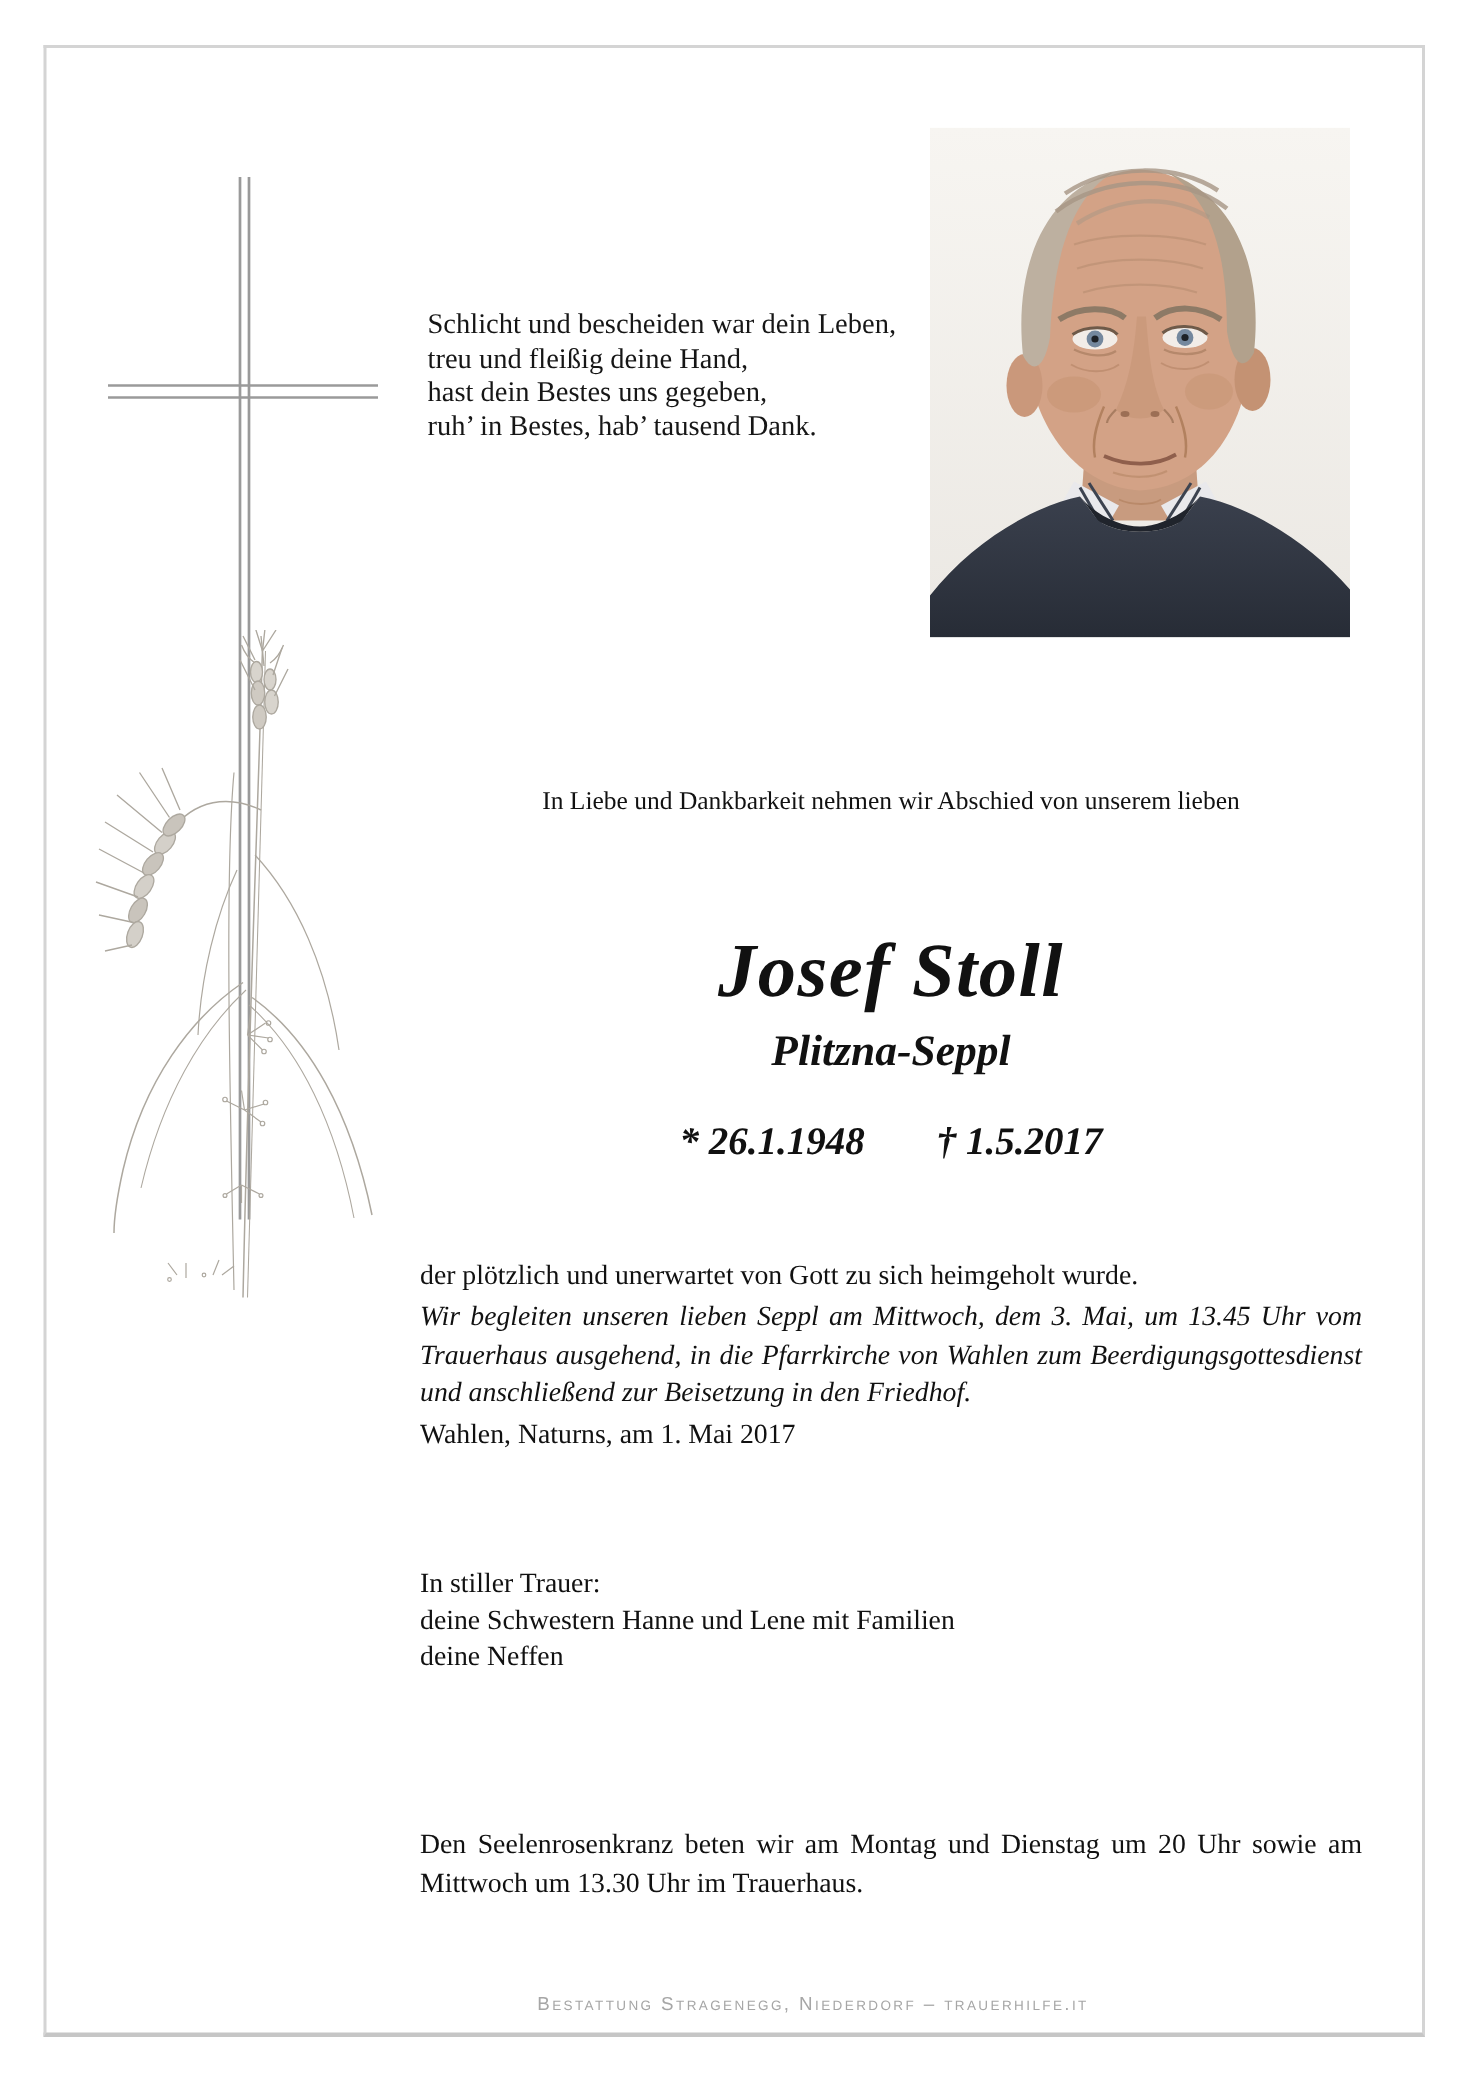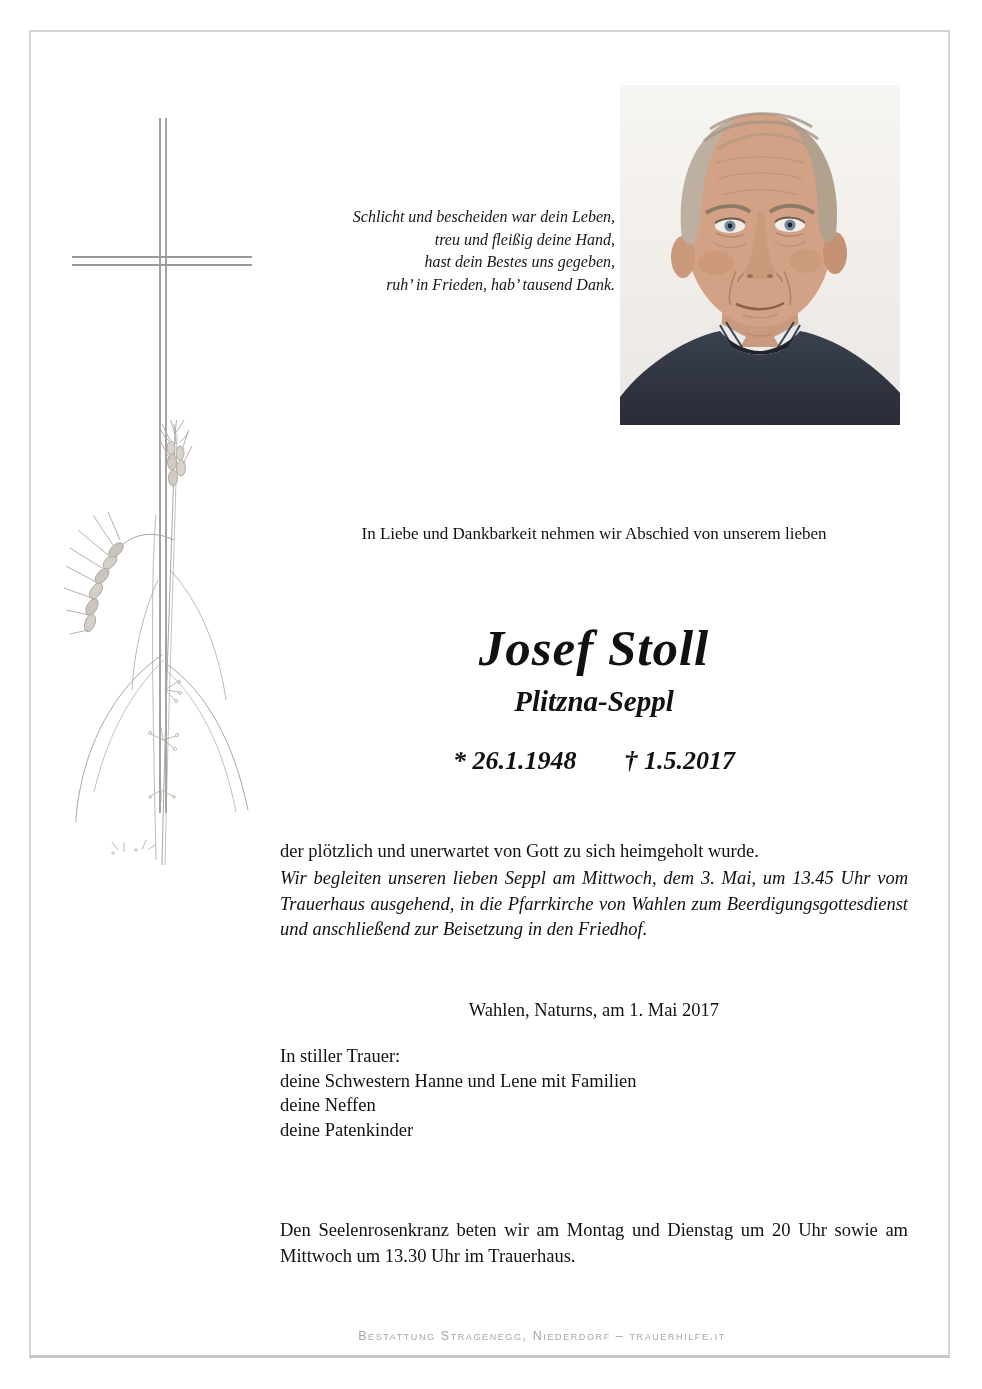--- a/index.html
+++ b/index.html
@@ -1,36 +1,36 @@
 <!DOCTYPE html>
 <html><head>
 <meta charset="utf-8">
 <style>
   html,body{margin:0;padding:0;background:#ffffff;width:982px;height:1389px;position:relative;
     font-family:"Liberation Serif", serif; color:#111;}
   .card{position:absolute;left:29px;top:30px;width:917px;height:1323px;background:#fff;
     border:2px solid #d4d4d4;border-bottom:3px solid #c6c6c6;}
   .abs{position:absolute;}
   
-  .poem{left:285px;top:206px;width:330px;text-align:right;font-style:italic;
-    font-size:16px;line-height:22.5px;color:#161616;}
+  .poem{left:285px;top:206px;width:330px;text-align:left;
+    font-size:19px;line-height:22.5px;color:#161616;}
   
   .photo{left:620px;top:85px;width:280px;height:340px;overflow:hidden;}
   
   .col{left:280px;width:628px;}
   .intro{top:524px;text-align:center;font-size:17px;}
   .nameblock{top:618px;text-align:center;}
   .name{font-size:51px;font-weight:bold;font-style:italic;line-height:60px;letter-spacing:1px;}
   .nickname{font-size:29px;font-weight:bold;font-style:italic;line-height:34px;margin-top:6px;}
   .dates{font-size:26px;font-weight:bold;font-style:italic;line-height:34px;margin-top:26px;}
   .dates .death{margin-left:48px;}
   .bodytext{font-size:18.5px;line-height:25.5px;}
   .p1{top:839px;}
   .p2{top:866px;text-align:justify;font-style:italic;}
-  .placedate{top:998px;text-align:center;}
+  .placedate{top:945px;}
   .mourners{top:1044px;line-height:24.5px;}
   .rosary{top:1217px;text-align:justify;line-height:26px;}
   .footer{left:102px;top:1329px;width:880px;text-align:center;
     font-family:"Liberation Sans", sans-serif;font-variant:small-caps;
     font-size:12.5px;letter-spacing:1.6px;color:#a6a6a6;}
   svg{display:block;}
 </style>
 </head>
 <body>
 
@@ -96,21 +96,21 @@
       <circle cx="55" cy="433" r="1.2"></circle>
         <circle cx="78" cy="430" r="1.2"></circle>
     </g>
   </g>
 </svg>
 
 <div class="abs poem">
   <div>Schlicht und bescheiden war dein Leben,</div>
   <div>treu und fleißig deine Hand,</div>
   <div>hast dein Bestes uns gegeben,</div>
-  <div>ruh’ in Frieden, hab’ tausend Dank.</div>
+  <div>ruh’ in Bestes, hab’ tausend Dank.</div>
 </div>
 
 <div class="abs photo">
   <svg width="280" height="340" viewBox="0 0 280 340">
     <defs>
       <linearGradient id="pbg" x1="0" y1="0" x2="0" y2="1">
         <stop offset="0" stop-color="#f7f5f1"></stop>
         <stop offset="1" stop-color="#ebe8e3"></stop>
       </linearGradient>
       <linearGradient id="sw" x1="0" y1="0" x2="0" y2="1">
@@ -201,18 +201,17 @@
 </div>
 
 <div class="abs col bodytext p1">der plötzlich und unerwartet von Gott zu sich heimgeholt wurde.</div>
 <div class="abs col bodytext p2">Wir begleiten unseren lieben Seppl am Mittwoch, dem 3. Mai, um 13.45 Uhr vom Trauerhaus ausgehend, in die Pfarrkirche von Wahlen zum Beerdigungsgottesdienst und anschließend zur Beisetzung in den Friedhof.</div>
 <div class="abs col bodytext placedate">Wahlen, Naturns, am 1. Mai 2017</div>
 
 <div class="abs col bodytext mourners">
   <div>In stiller Trauer:</div>
   <div>deine Schwestern Hanne und Lene mit Familien</div>
   <div>deine Neffen</div>
-  <div>deine Patenkinder</div>
 </div>
 
 <div class="abs col bodytext rosary">Den Seelenrosenkranz beten wir am Montag und Dienstag um 20 Uhr sowie am Mittwoch um 13.30 Uhr im Trauerhaus.</div>
 
 <div class="abs footer">Bestattung Stragenegg, Niederdorf – trauerhilfe.it</div>
 
 </body></html>

